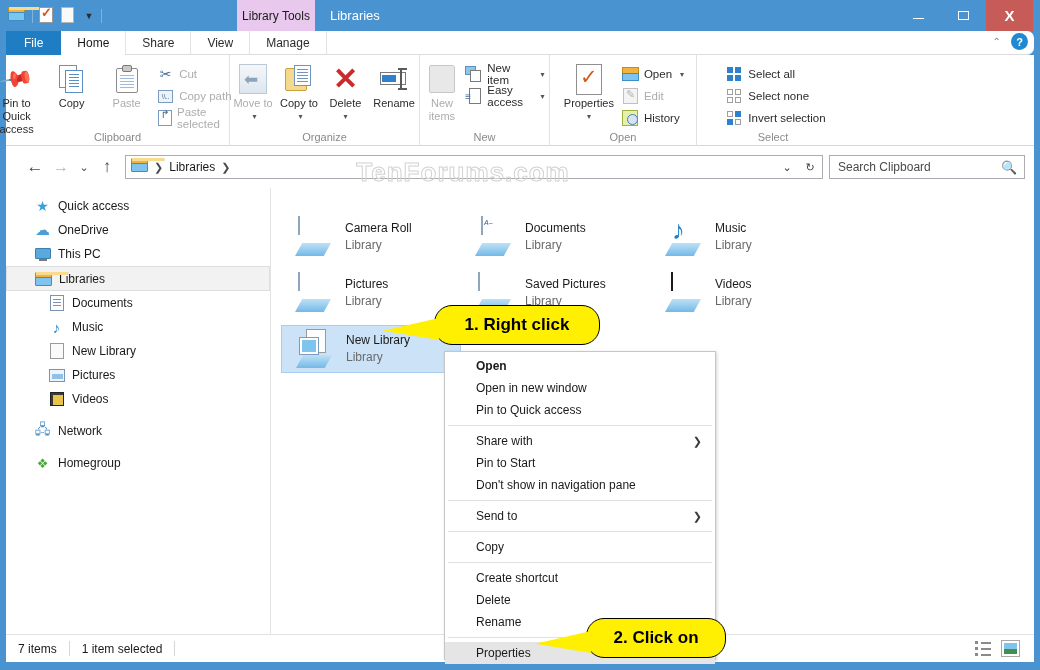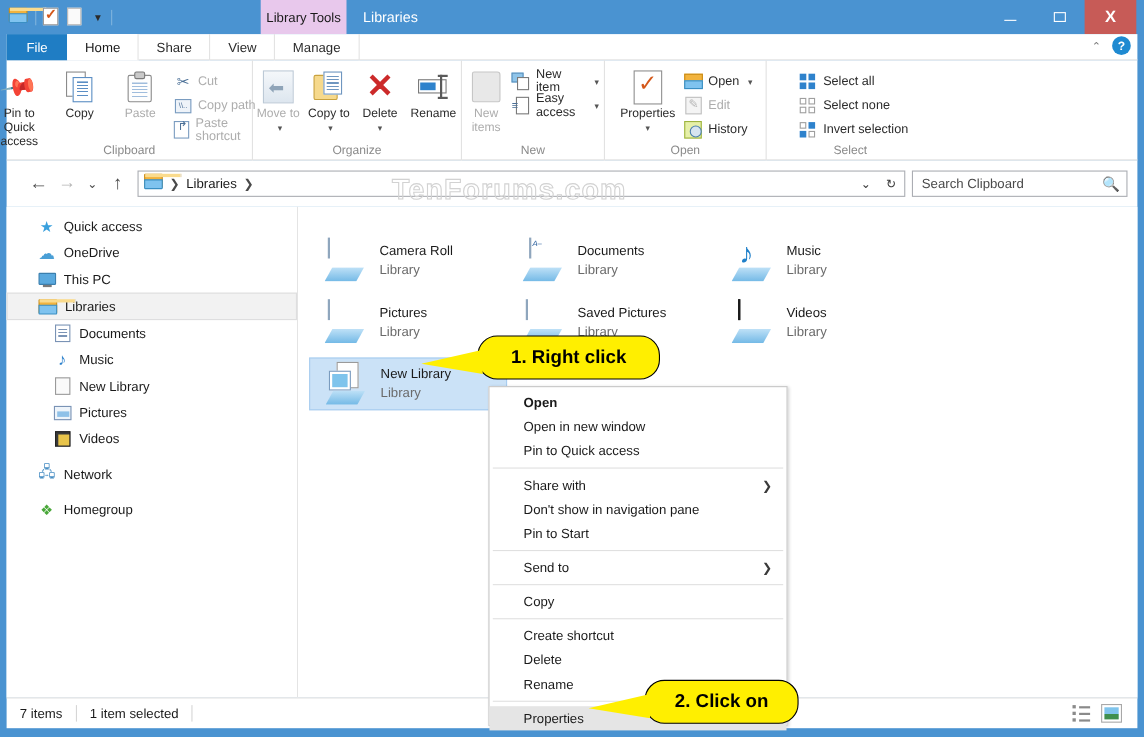--- a/index.html
+++ b/index.html
@@ -77,20 +77,21 @@
   }
   .wbtn.close { background: #c75b57; width: 47px; font-weight: bold; font-size: 15px; }
   .wbtn .min-glyph { width: 11px; height: 1px; background: #fff; margin-top: 6px; }
   .wbtn .max-glyph { width: 11px; height: 9px; border: 1px solid #fff; }
 
   
   .tabstrip {
     position: absolute; left: 6px; top: 31px; width: 1028px; height: 24px;
     background: #ffffff;
     border-bottom: 1px solid #dcdcdc;
+    border-radius: 7px;
   }
   .tabstrip .tabs { display: flex; height: 24px; }
   .tab {
     height: 24px; padding: 0 16px; display: flex; align-items: center;
     font-size: 12px; color: #2b2b2b;
     border-right: 1px solid #e3e3e3;
   }
   .tab.file { background: #1f7dc4; color: #ffffff; border-right: none; padding: 0 18px; }
   .tab.active { background: #ffffff; color: #1a1a1a; }
   .tab.manage { border-right: 1px solid #e3e3e3; }
@@ -477,21 +478,21 @@
           <div class="smallbtn disabled">
             <span class="sico">
                 <span class="cpath-ico">\\..</span>
               </span>
             <span>Copy path</span>
           </div>
           <div class="smallbtn disabled">
             <span class="sico">
                 <span class="pshort-ico"></span>
               </span>
-            <span>Paste shortcut</span>
+            <span>Paste selected</span>
           </div>
         </div>
       </div>
       <div class="glabel">Clipboard</div>
     </div>
 
     <div class="rgroup" style="width:190px">
       <div class="gcontent">
         <div class="bigbtn disabled" style="width:46px">
           <div class="bico">
@@ -845,24 +846,24 @@
       </div>
     <div class="mi">
         <span>Pin to Quick access</span>
       </div>
     <div class="msep"></div>
     <div class="mi">
       <span>Share with</span>
       <span class="sub">❯</span>
     </div>
     <div class="mi">
+        <span>Pin to Start</span>
+      </div>
+    <div class="mi">
         <span>Don't show in navigation pane</span>
-      </div>
-    <div class="mi">
-        <span>Pin to Start</span>
       </div>
     <div class="msep"></div>
     <div class="mi">
       <span>Send to</span>
       <span class="sub">❯</span>
     </div>
     <div class="msep"></div>
     <div class="mi">
         <span>Copy</span>
       </div>

